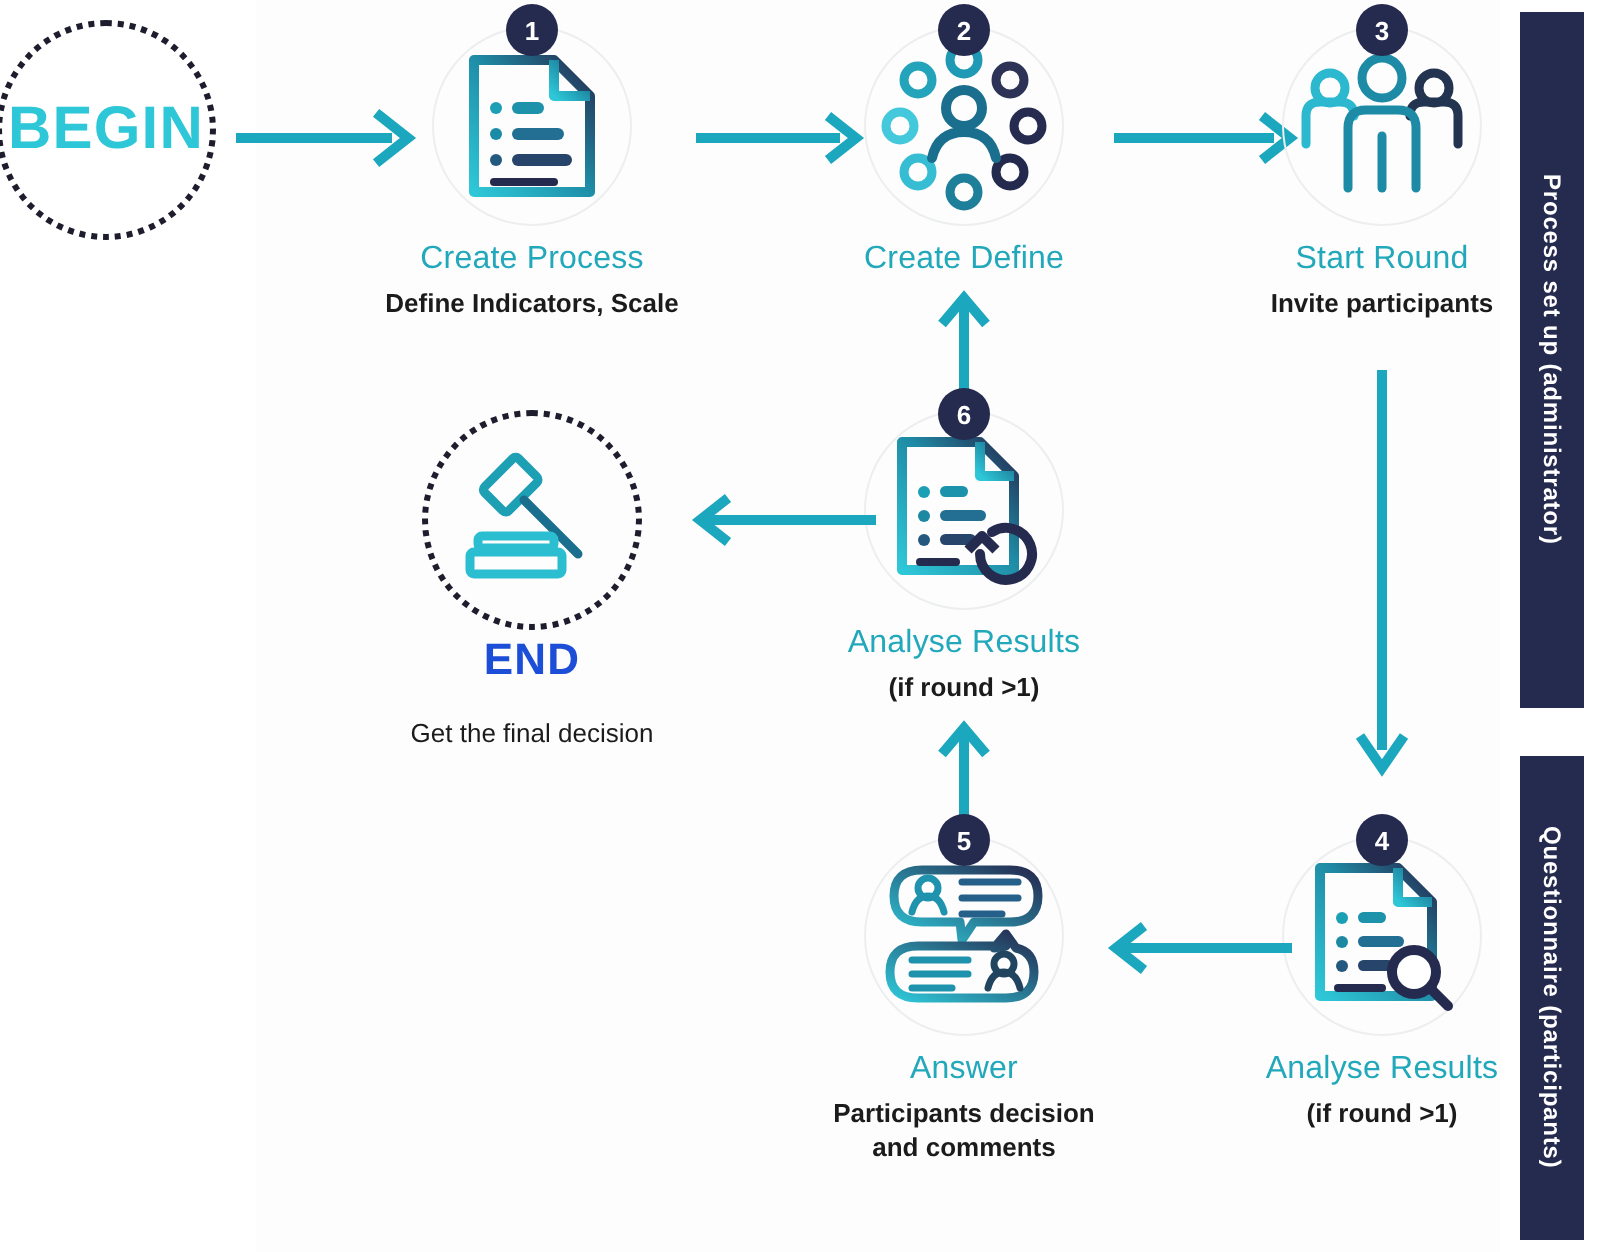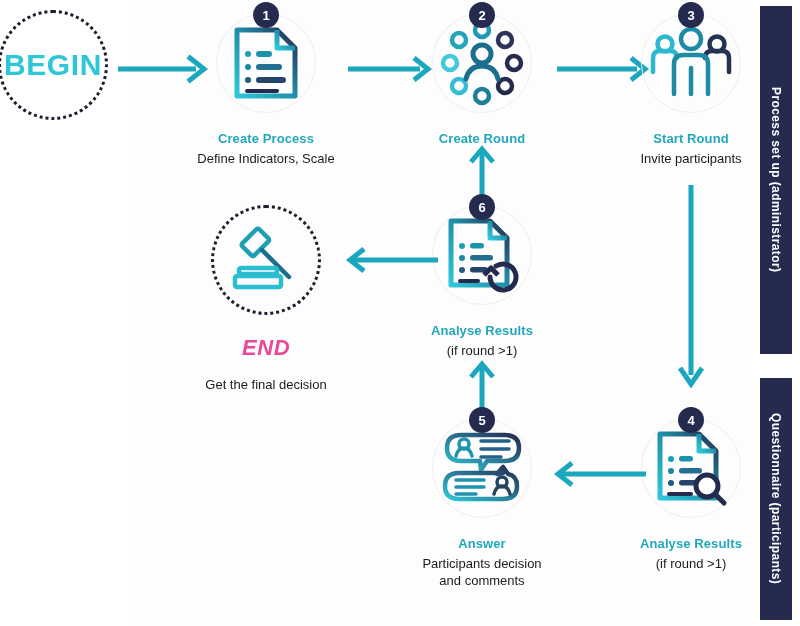--- a/index.html
+++ b/index.html
@@ -50,31 +50,32 @@
     width: 26px; height: 26px;
     border-radius: 50%;
     background: #252a4f;
     color: #ffffff;
     font-size: 13px;
     font-weight: bold;
     display: flex; align-items: center; justify-content: center;
     z-index: 5;
   }
   .node-title {
-    margin-top: 13px;
-    font-size: 13px;
-    font-weight: bold;
+    margin-top: 3px;
+    font-size: 16px;
+    font-weight: normal;
     color: #22a8bb;
     letter-spacing: .1px;
   }
   .node-desc {
     margin-top: 4px;
     font-size: 13px;
     color: #1b1b1b;
     line-height: 17px;
+    font-weight: bold;
   }
 
   
   .terminal {
     position: absolute;
     text-align: center;
     width: 190px;
   }
   .dotted-circle {
     position: relative;
@@ -86,24 +87,23 @@
   }
   .terminal-word {
     font-size: 30px;
     font-weight: bold;
     color: #2ec7d8;
     letter-spacing: .6px;
   }
   .end-word {
     font-size: 22px;
     font-weight: bold;
-    color: #ec4899;
+    color: #1d4ed8;
     letter-spacing: .6px;
-    margin-top: 20px;
-    font-style: italic;
+    margin-top: 2px;
   }
   .end-desc {
     margin-top: 16px;
     font-size: 13px;
     color: #1b1b1b;
   }
 
   
   .arrow { position: absolute; }
 
@@ -192,21 +192,21 @@
             <circle cx="43" cy="76" r="7" stroke="#1e7f9a"></circle>
             <circle cx="20" cy="66" r="7" stroke="#36bdd4"></circle>
             <circle cx="11" cy="43" r="7" stroke="#44c8dc"></circle>
             <circle cx="20" cy="20" r="7" stroke="#23a4bb"></circle>
           </g>
           <circle cx="43" cy="34" r="9" fill="none" stroke="#1b6f8e" stroke-width="5"></circle>
           <path d="M27 59 q3 -13 16 -13 q13 0 16 13" fill="none" stroke="#1b6f8e" stroke-width="5" stroke-linecap="round"></path>
         </svg>
       </div>
     </div>
-    <div class="node-title">Create Round</div>
+    <div class="node-title">Create Define</div>
   </div>
 
   <svg class="arrow" style="left:557px; top:54px;" width="98" height="30" viewBox="0 0 98 30">
     <line x1="0" y1="15" x2="80" y2="15" stroke="#1ba7bd" stroke-width="5"></line>
     <polyline points="74,4 88,15 74,26" fill="none" stroke="#1ba7bd" stroke-width="5"></polyline>
   </svg>
 
   <div class="node" style="left:596px; top:8px;">
     <div class="node-art">
       <div class="ring"></div>

